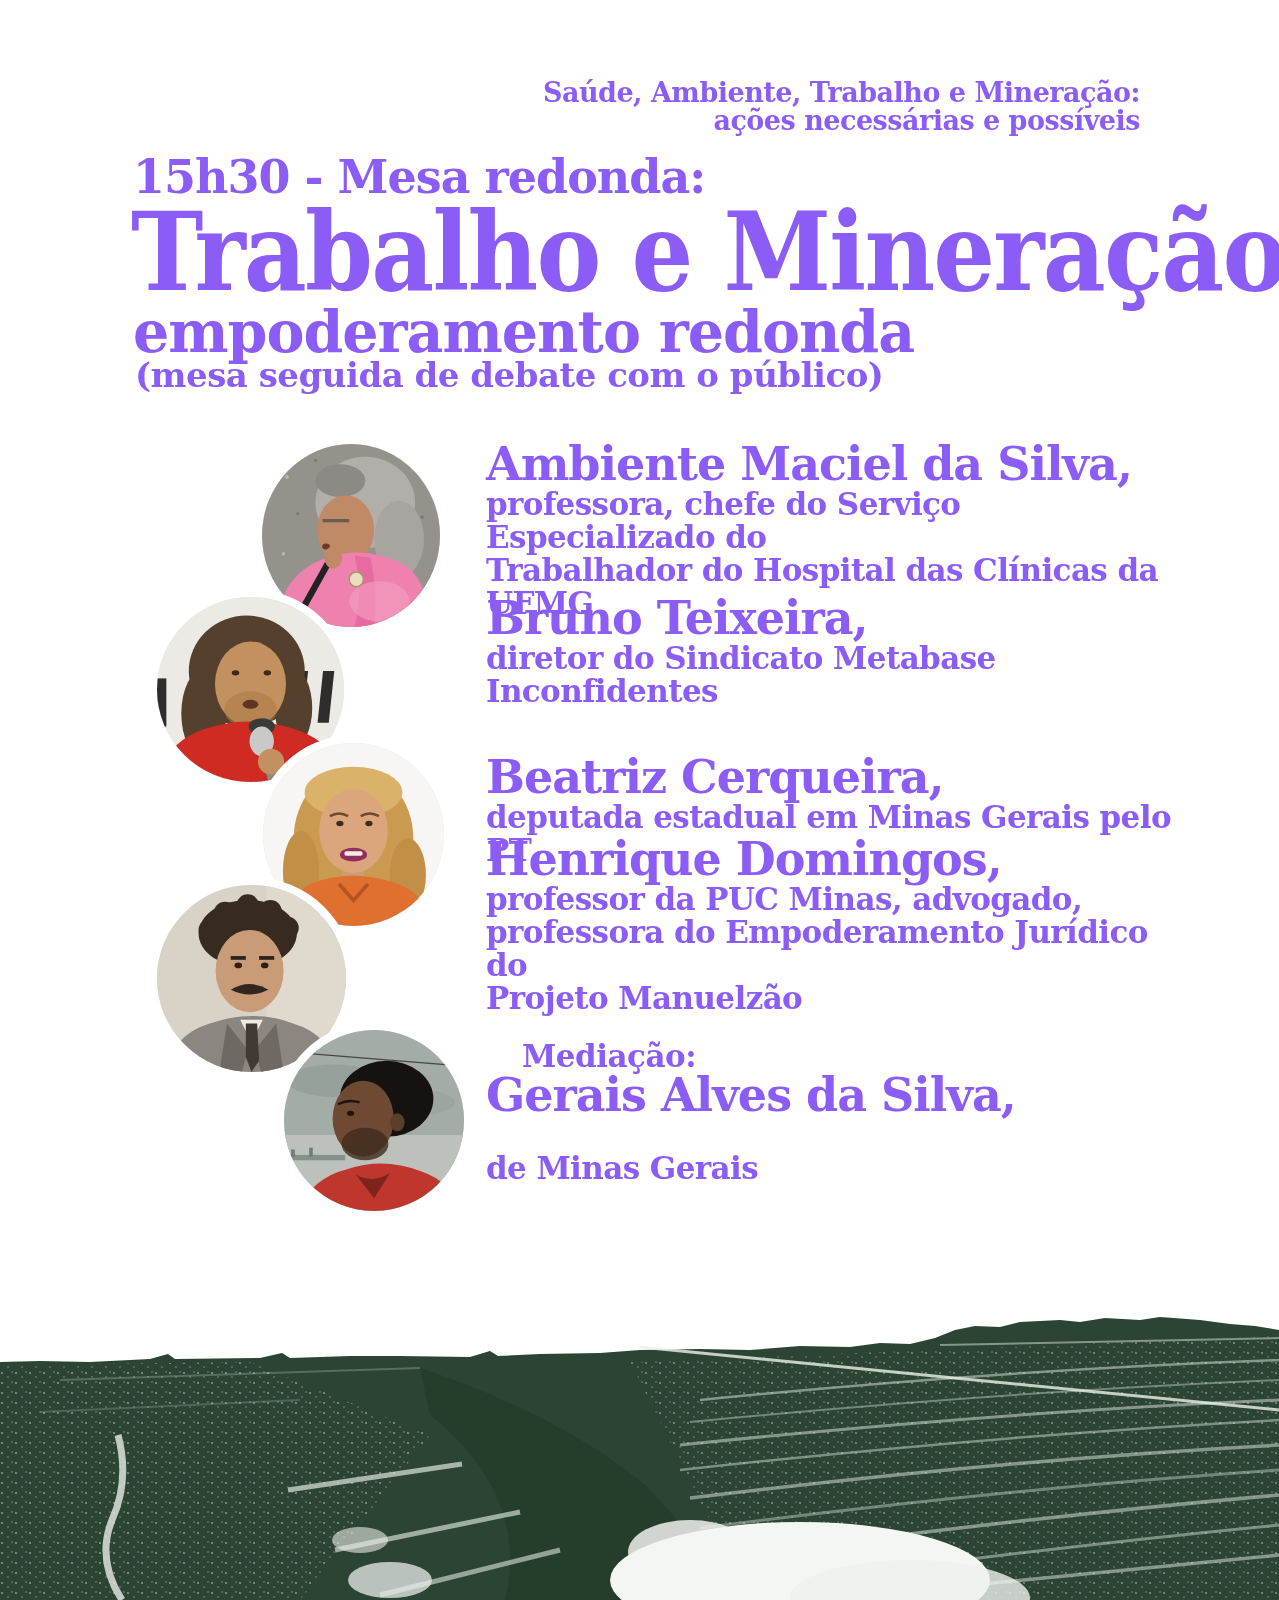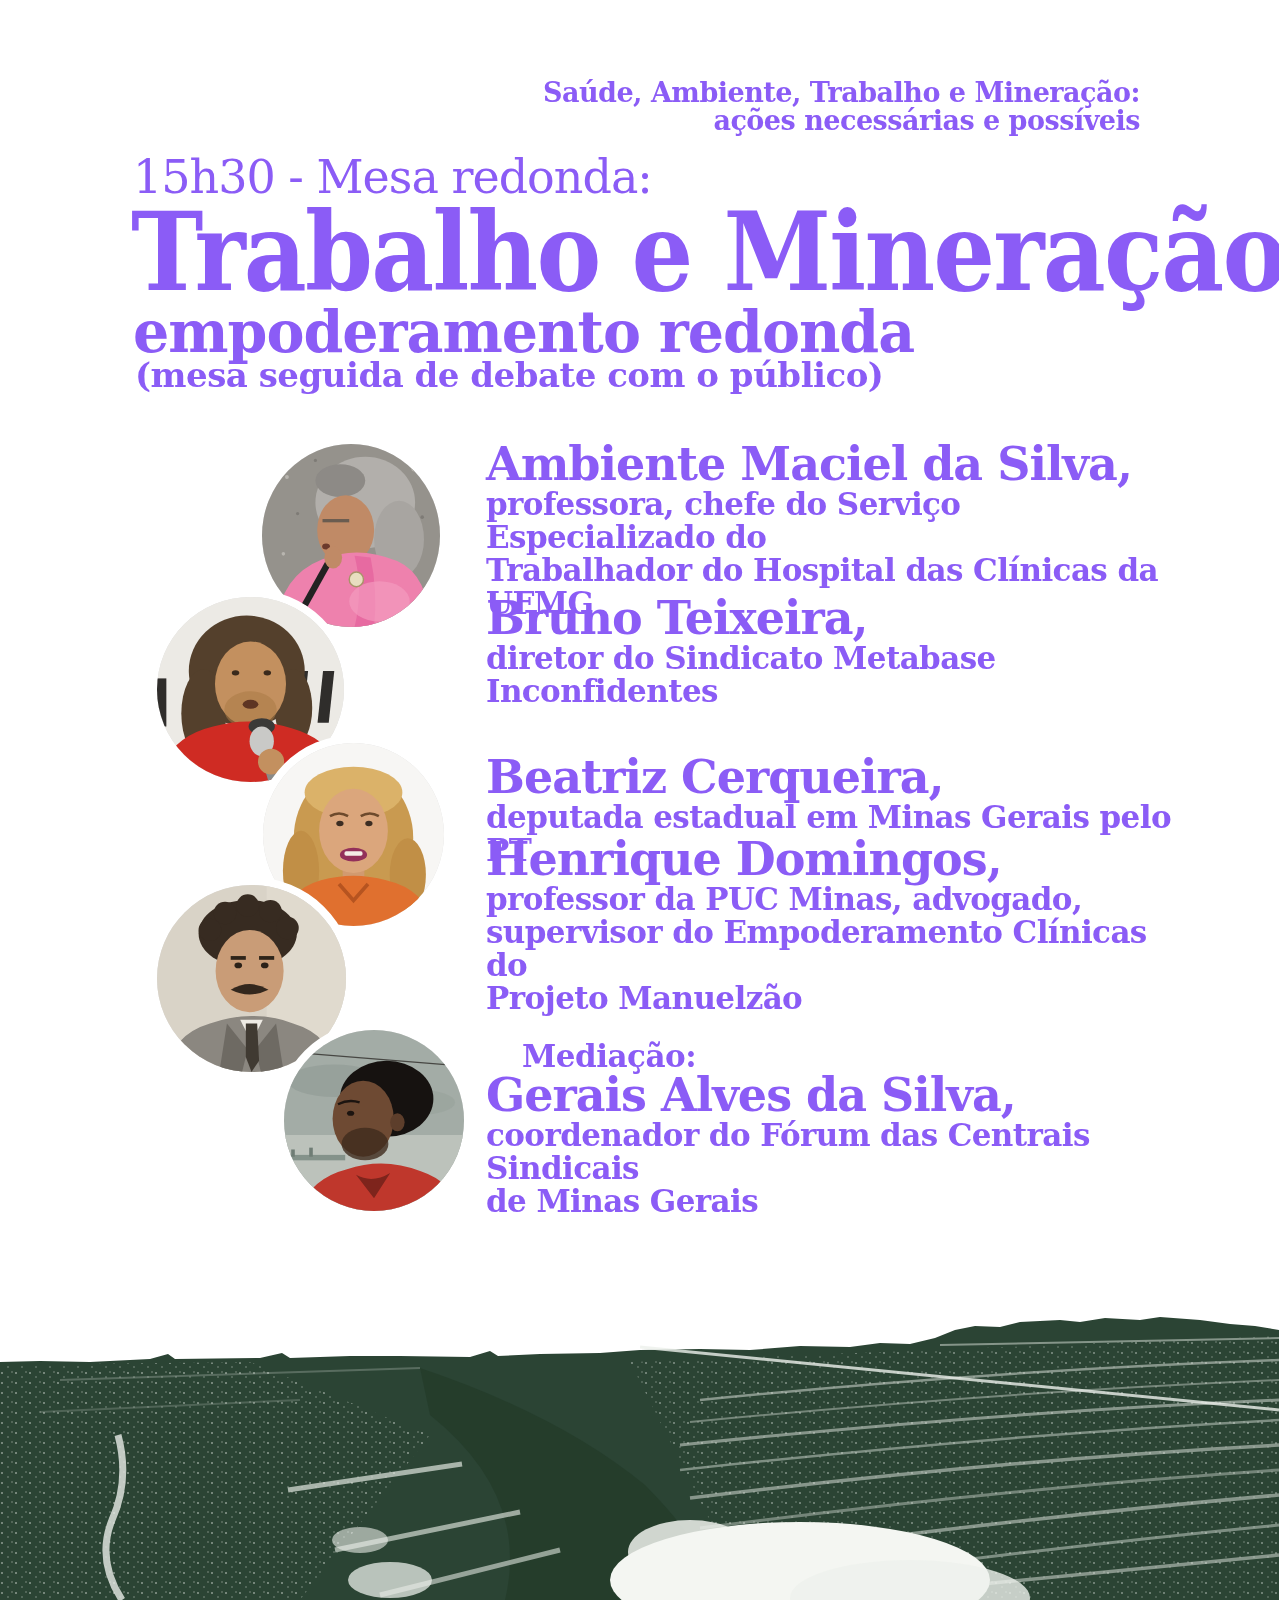--- a/index.html
+++ b/index.html
@@ -14,21 +14,21 @@
   }
   
   .series-title {
     position:absolute; top:79px; right:139px;
     text-align:right;
     font-weight:bold; font-size:27px; line-height:28px;
     letter-spacing:-0.5px;
   }
   .session-time {
     position:absolute; left:133px; top:153px;
-    font-weight:normal; font-size:46px; line-height:48px;
+    font-weight:bold; font-size:46px; line-height:48px;
     letter-spacing:-1px;
     text-align:center;
   }
   .session-title {
     position:absolute; left:131px; top:196px;
     font-weight:bold; font-size:108px; line-height:112px;
     letter-spacing:-2px; white-space:nowrap;
     transform:scaleX(0.9); transform-origin:left top;
   }
   .session-subtitle {
@@ -221,30 +221,30 @@
     <div class="speaker-name">Beatriz Cerqueira,</div>
     <div class="speaker-role">
       <span>deputada estadual em Minas Gerais pelo PT</span>
     </div>
   </div>
 
   <div class="speaker sp4">
     <div class="speaker-name">Henrique Domingos,</div>
     <div class="speaker-role">
       <span>professor da PUC Minas, advogado,</span><br>
-      <span>supervisor do Empoderamento Clínicas do</span><br>
+      <span>professora do Empoderamento Jurídico do</span><br>
       <span>Projeto Manuelzão</span>
     </div>
   </div>
 
   <div class="speaker sp5">
     <div class="speaker-label">Mediação:</div>
     <div class="speaker-name">Gerais Alves da Silva,</div>
     <div class="speaker-role">
-      <span>coordenador do Fórum das Centrais Sindicais</span><br>
+      <br>
       <span>de Minas Gerais</span>
     </div>
   </div>
 
   <svg class="mine-photo" viewBox="0 0 1279 350" preserveAspectRatio="none" aria-label="duotone dark-green photograph of a terraced open-pit mine">
     <defs>
       <pattern id="spk" width="14" height="10" patternUnits="userSpaceOnUse">
         <circle cx="2" cy="3" r="1" fill="#dfe5de"></circle>
         <circle cx="8" cy="7" r="0.8" fill="#cdd6cc"></circle>
         <circle cx="12" cy="2" r="0.7" fill="#eef2ea"></circle>

